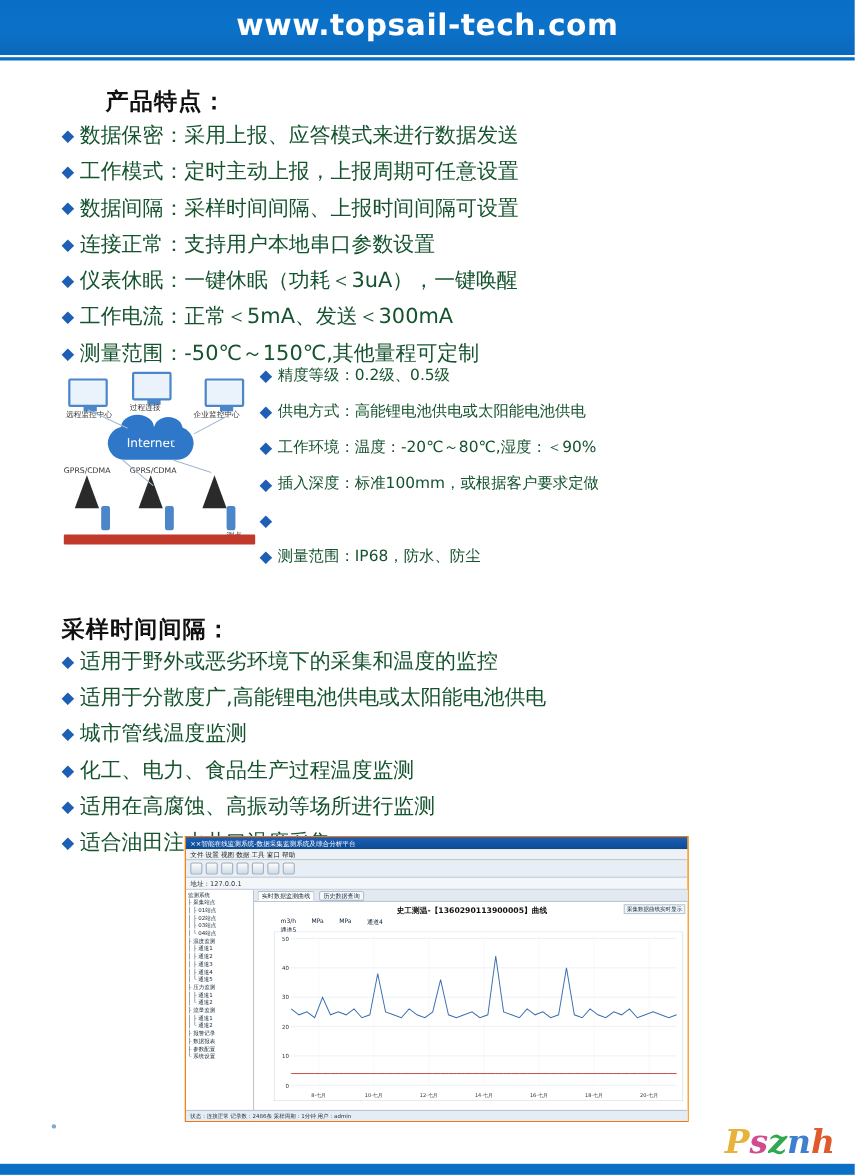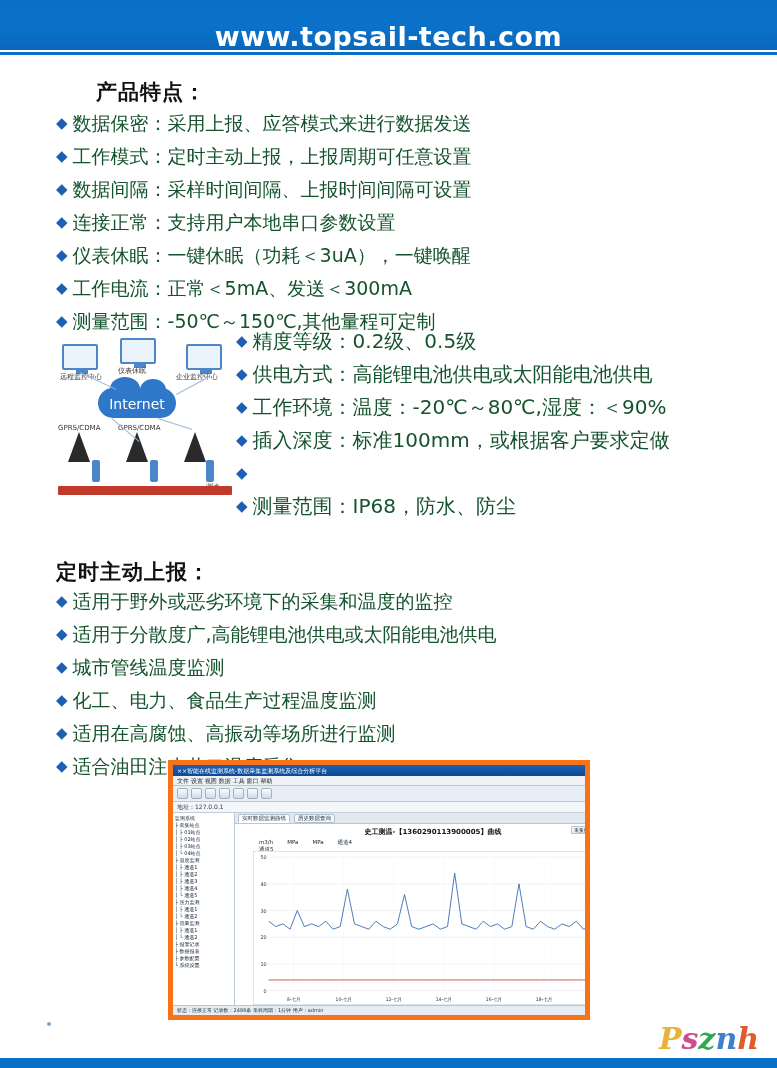--- a/index.html
+++ b/index.html
@@ -33,21 +33,20 @@
     position: absolute;
     top: 8px;
     left: 0;
     width: 777px;
     text-align: center;
     color: #ffffff;
     font-size: 27px;
     font-weight: bold;
     letter-spacing: 0.5px;
     font-family: "DejaVu Sans", "Liberation Sans", sans-serif;
-    margin-top: 13px;
   }
   .banner-rule {
     position: absolute;
     top: 52px; left: 0;
     width: 777px; height: 3px;
     background: #0b6fc4;
   }
 
   
   .section-title {
@@ -74,21 +73,21 @@
     line-height: 26px;
     white-space: nowrap;
   }
 
   
   #features-title { position: absolute; left: 56px; top: 78px; margin-left: 40px; }
   #features-list { position: absolute; left: 56px; top: 110px; width: 640px; }
 
   
   #specs-list { position: absolute; left: 236px; top: 328px; width: 530px; }
-  #specs-list .b-text { font-size: 20px; }
+  #specs-list .b-text { font-size: 14px; }
 
   
   .diagram {
     position: absolute;
     left: 56px;
     top: 332px;
     width: 178px;
     height: 175px;
     background: #ffffff;
   }
@@ -121,21 +120,21 @@
     width: 26px; height: 22px;
     background: #2f77c8;
     border-radius: 50%;
   }
   .dg-cloud-label {
     position: absolute;
     left: 0; top: 8px;
     width: 78px;
     text-align: center;
     color: #fff;
-    font-size: 14px;
+    font-size: 11px;
   }
   .dg-mon {
     position: absolute;
     width: 36px; height: 26px;
     background: #eaf2fb;
     border: 2px solid #4a86c8;
     border-radius: 2px;
   }
   .dg-mon::after {
     content: "";
@@ -181,24 +180,24 @@
 
   
   #apps-title { position: absolute; left: 56px; top: 558px; }
   #apps-list { position: absolute; left: 56px; top: 588px; width: 660px; }
 
   
   .software {
     position: absolute;
     left: 168px;
     top: 760px;
-    width: 422px;
+    width: 458px;
     height: 260px;
     background: #fde047;
-    border: 5px solid #f97316;
+    border: 1px solid #f97316;
     overflow: hidden;
   }
   .sw-titlebar {
     height: 11px;
     background: linear-gradient(180deg,#1d5fb4,#0c4a95);
     color: #fff;
     font-size: 6px;
     padding: 2px 4px;
     white-space: nowrap;
     overflow: hidden;
@@ -411,21 +410,21 @@
 
   <div class="dg-tower dg-tower-1"></div>
   <div class="dg-tower dg-tower-2"></div>
   <div class="dg-tower dg-tower-3"></div>
 
   <div class="dg-sensor dg-sensor-1"></div>
   <div class="dg-sensor dg-sensor-2"></div>
   <div class="dg-sensor dg-sensor-3"></div>
 
   <div class="dg-label" style="left:4px;  top:40px;">远程监控中心</div>
-  <div class="dg-label" style="left:62px; top:34px;">仪表休眠</div>
+  <div class="dg-label" style="left:62px; top:34px;">过程连接</div>
   <div class="dg-label" style="left:120px;top:40px;">企业监控中心</div>
   <div class="dg-label" style="left:2px;  top:92px;">GPRS/CDMA</div>
   <div class="dg-label" style="left:62px; top:92px;">GPRS/CDMA</div>
   <div class="dg-label" style="left:150px;top:150px;">测点</div>
 
   <div class="dg-line" style="left:24px; top:40px; width:40px; transform:rotate(25deg);"></div>
   <div class="dg-line" style="left:120px;top:62px; width:36px; transform:rotate(-28deg);"></div>
   <div class="dg-line" style="left:56px; top:86px; width:36px; transform:rotate(40deg);"></div>
   <div class="dg-line" style="left:102px;top:86px; width:36px; transform:rotate(18deg);"></div>
   <div class="dg-ground"></div>
@@ -450,21 +449,21 @@
   </div>
   <div class="bullet-row">
     <span class="diamond">◆</span>
   </div>
   <div class="bullet-row">
     <span class="diamond">◆</span>
     <span class="b-text">测量范围：IP68，防水、防尘</span>
   </div>
 </div>
 
-<div class="section-title" id="apps-title">定时主动上报：</div>
+<div class="section-title" id="apps-title">采样时间间隔：</div>
 <div id="apps-list">
   <div class="bullet-row">
     <span class="diamond">◆</span>
     <span class="b-text">适用于野外或恶劣环境下的采集和温度的监控</span>
   </div>
   <div class="bullet-row">
     <span class="diamond">◆</span>
     <span class="b-text">适用于分散度广,高能锂电池供电或太阳能电池供电</span>
   </div>
   <div class="bullet-row">

